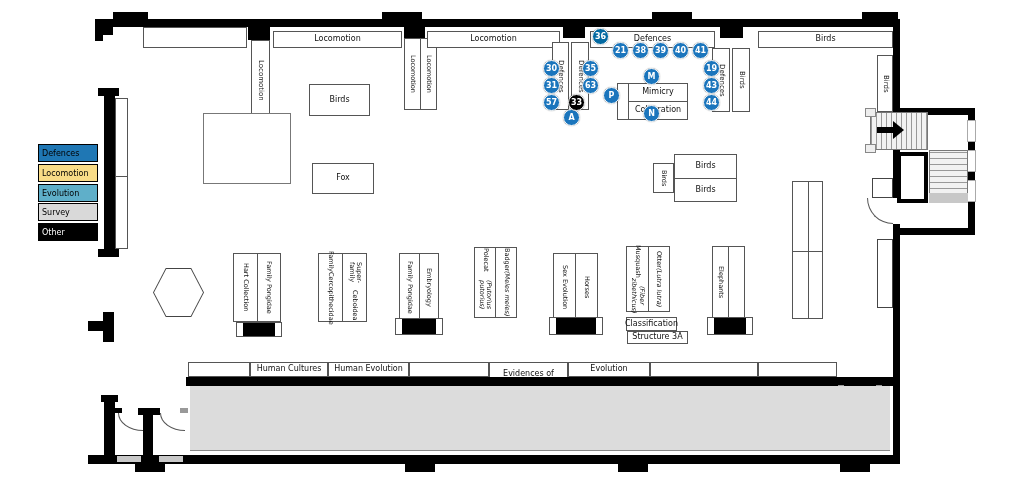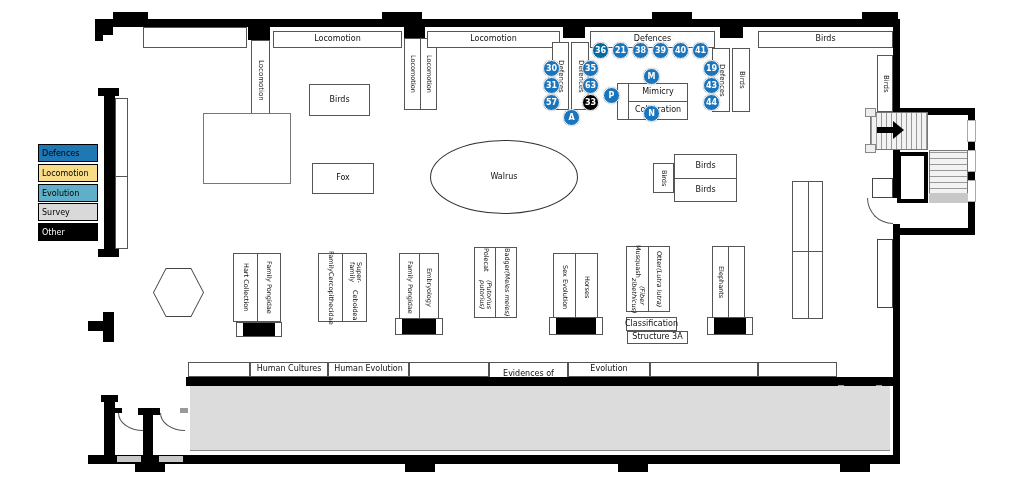--- a/index.html
+++ b/index.html
@@ -98,21 +98,20 @@
   <div class="box" style="left:758px;top:31px;width:135px;height:17px;">Birds</div>
   <div class="box vtext" style="left:877px;top:55px;width:16px;height:57px;font-size:7px;">Birds</div>
 
   <div class="box" style="left:617px;top:83px;width:12px;height:37px;"></div>
   <div class="box" style="left:628px;top:83px;width:60px;height:19px;">Mimicry</div>
   <div class="box" style="left:628px;top:101px;width:60px;height:19px;">Colouration</div>
 
   <div class="box" style="left:309px;top:84px;width:61px;height:32px;">Birds</div>
   <div class="box" style="left:203px;top:113px;width:88px;height:71px;border-color:#777;"></div>
   <div class="box" style="left:312px;top:163px;width:62px;height:31px;">Fox</div>
-  <div class="box" style="left:430px;top:140px;width:148px;height:74px;border-radius:50%;border-color:#333;">Walrus</div>
   <div class="box vtext" style="left:653px;top:163px;width:21px;height:30px;font-size:6.5px;">Birds</div>
   <div class="box" style="left:674px;top:154px;width:63px;height:25px;">Birds</div>
   <div class="box" style="left:674px;top:178px;width:63px;height:24px;">Birds</div>
 
   <div class="hexline" style="left:153px;top:268px;width:51px;height:49px;"></div>
   <div class="hex" style="left:154px;top:269px;width:49px;height:47px;"></div>
 
   <div class="box" style="left:792px;top:181px;width:31px;height:138px;">
     <div style="position:absolute;left:50%;top:0;bottom:0;width:1px;background:#555;"></div>
     <div style="position:absolute;left:0;right:0;top:69px;height:1px;background:#555;"></div>
@@ -234,22 +233,22 @@
   <div class="box" style="left:872px;top:178px;width:21px;height:20px;border-color:#444;"></div>
   <div class="arc" style="left:867px;top:198px;width:26px;height:26px;border-left:1px solid #555;border-bottom:1px solid #555;border-bottom-left-radius:100% 100%;"></div>
   <div class="box" style="left:877px;top:239px;width:16px;height:69px;border-color:#444;"></div>
 
 <div class="marker" style="left: 543px; top: 60px; background: rgb(27, 117, 188);">30</div>
     <div class="marker" style="left: 543px; top: 77px; background: rgb(27, 117, 188);">31</div>
     <div class="marker" style="left: 543px; top: 94px; background: rgb(27, 117, 188);">57</div>
     <div class="marker" style="left: 563px; top: 109px; background: rgb(27, 117, 188);">A</div>
     <div class="marker" style="left: 582px; top: 60px; background: rgb(27, 117, 188);">35</div>
     <div class="marker" style="left: 582px; top: 77px; background: rgb(27, 117, 188);">63</div>
-    <div class="marker" style="left: 582px; top: 94px; background: #000000;">33</div>
-    <div class="marker" style="left: 592px; top: 42px; background: #0369a1;">36</div>
+    <div class="marker" style="left: 568px; top: 94px; background: #000000;">33</div>
+    <div class="marker" style="left: 592px; top: 28px; background: #0369a1;">36</div>
     <div class="marker" style="left: 612px; top: 42px; background: rgb(27, 117, 188);">21</div>
     <div class="marker" style="left: 632px; top: 42px; background: rgb(27, 117, 188);">38</div>
     <div class="marker" style="left: 652px; top: 42px; background: rgb(27, 117, 188);">39</div>
     <div class="marker" style="left: 672px; top: 42px; background: rgb(27, 117, 188);">40</div>
     <div class="marker" style="left: 692px; top: 42px; background: rgb(27, 117, 188);">41</div>
     <div class="marker" style="left: 703px; top: 60px; background: rgb(27, 117, 188);">19</div>
     <div class="marker" style="left: 703px; top: 77px; background: rgb(27, 117, 188);">43</div>
     <div class="marker" style="left: 703px; top: 94px; background: rgb(27, 117, 188);">44</div>
     <div class="marker" style="left: 643px; top: 68px; background: rgb(27, 117, 188);">M</div>
     <div class="marker" style="left: 603px; top: 87px; background: rgb(27, 117, 188);">P</div>

